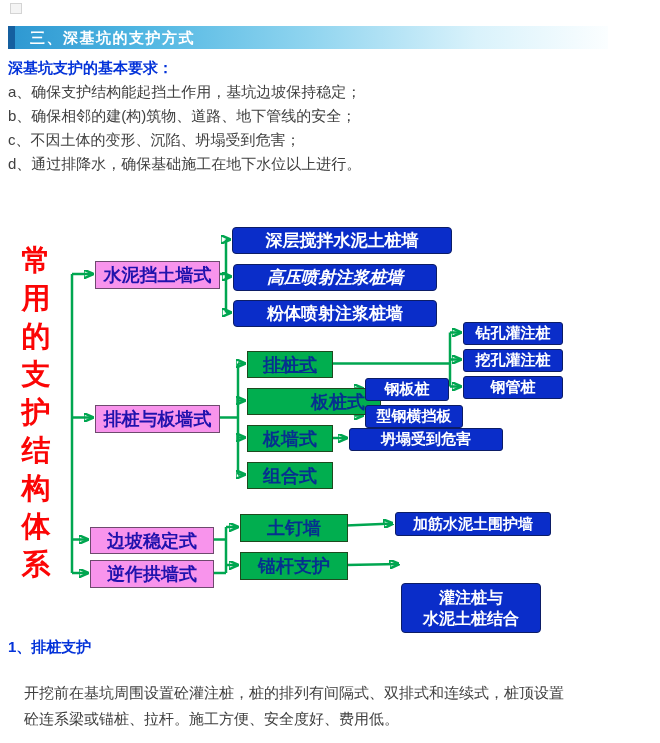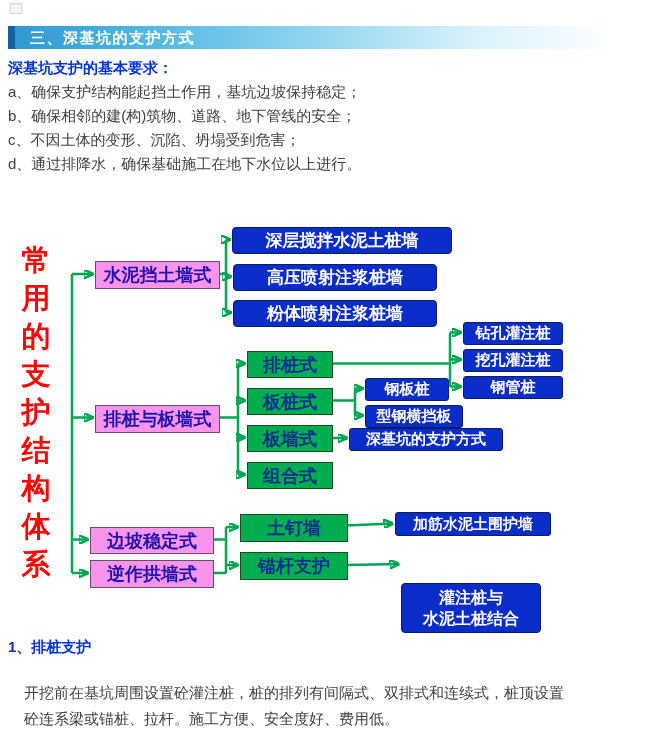--- a/index.html
+++ b/index.html
@@ -27,25 +27,25 @@
     font-weight:bold;color:#fb0505;text-align:center;word-break:break-all;}
   .node{position:absolute;display:flex;align-items:center;justify-content:center;font-weight:bold;white-space:nowrap;}
   .pink{background:#f894ec;border:1px solid #6e4a6e;color:#2012ad;font-size:18px;}
   .greenbox{background:#01ae4f;border:1px solid #1e4a1e;color:#06308f;font-size:18px;}
   .bluebox{background:#0a2dc9;border:1px solid #0c1d66;border-radius:4px;color:#ffffff;font-size:17px;}
   .bluebox.sm{font-size:15px;border-radius:3px;}
   .two-line{flex-direction:column;line-height:21px;font-size:16px;margin-top:43px;}
 
   .n-b1{left:85px;top:51px;width:123px;height:26px;}
   .n-b1c1{left:222px;top:17px;width:218px;height:25px;}
-  .n-b1c2{left:223px;top:54px;width:202px;height:25px;}
+  .n-b1c2{left:223px;top:54px;width:202px;height:25px;font-style:italic;}
   .n-b1c3{left:223px;top:90px;width:202px;height:25px;}
   .n-b2{left:85px;top:195px;width:123px;height:26px;}
-  .n-b2c1{left:237px;top:141px;width:84px;height:25px;}
-  .n-b2c2{left:237px;top:178px;width:84px;height:25px;}
+  .n-b2c1{left:237px;top:141px;width:84px;height:25px;text-decoration:underline;}
+  .n-b2c2{left:237px;top:178px;width:84px;height:25px;padding-left:48px;}
   .n-b2c3{left:237px;top:215px;width:84px;height:25px;}
   .n-b2c4{left:237px;top:252px;width:84px;height:25px;}
   .n-b2c1g1{left:453px;top:112px;width:98px;height:21px;}
   .n-b2c1g2{left:453px;top:139px;width:98px;height:21px;}
   .n-b2c1g3{left:453px;top:166px;width:98px;height:21px;}
   .n-b2c2g1{left:355px;top:168px;width:82px;height:21px;}
   .n-b2c2g2{left:355px;top:195px;width:96px;height:21px;}
   .n-b2c3g1{left:339px;top:218px;width:152px;height:21px;}
   .n-b3{left:80px;top:317px;width:122px;height:25px;}
   .n-b4{left:80px;top:350px;width:122px;height:26px;}
@@ -134,21 +134,21 @@
     <div class="node greenbox n-b2c1">排桩式</div>
     <div class="node greenbox n-b2c2">板桩式</div>
     <div class="node greenbox n-b2c3">板墙式</div>
     <div class="node greenbox n-b2c4">组合式</div>
 
     <div class="node bluebox sm n-b2c1g1">钻孔灌注桩</div>
     <div class="node bluebox sm n-b2c1g2">挖孔灌注桩</div>
     <div class="node bluebox sm n-b2c1g3">钢管桩</div>
     <div class="node bluebox sm n-b2c2g1">钢板桩</div>
     <div class="node bluebox sm n-b2c2g2">型钢横挡板</div>
-    <div class="node bluebox sm n-b2c3g1">深基坑的支护方式</div>
+    <div class="node bluebox sm n-b2c3g1">坍塌受到危害</div>
 
     <div class="node pink n-b3">边坡稳定式</div>
     <div class="node pink n-b4">逆作拱墙式</div>
     <div class="node greenbox n-b34c1">土钉墙</div>
     <div class="node greenbox n-b34c2">锚杆支护</div>
     <div class="node bluebox sm n-b34c1g1">加筋水泥土围护墙</div>
     <div class="node bluebox two-line n-b34c2g1">
       <span>灌注桩与</span>
       <span>水泥土桩结合</span>
     </div>

